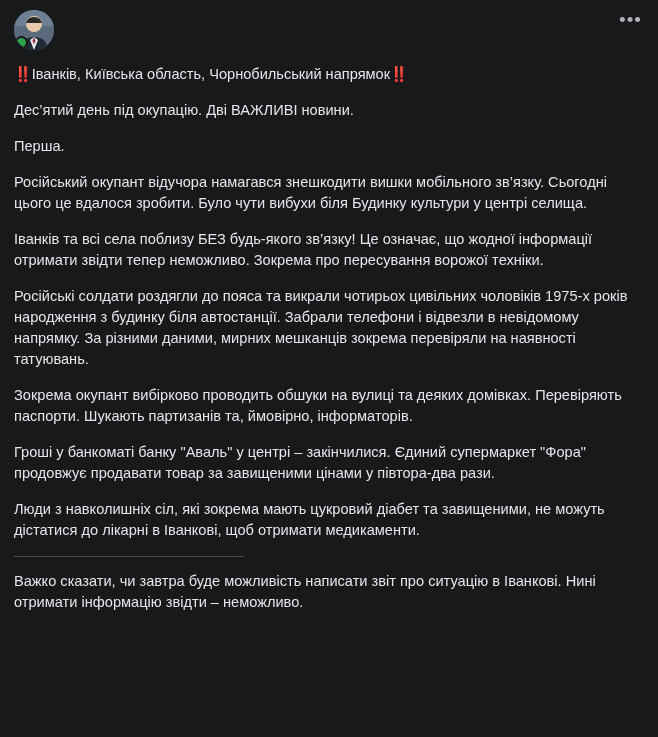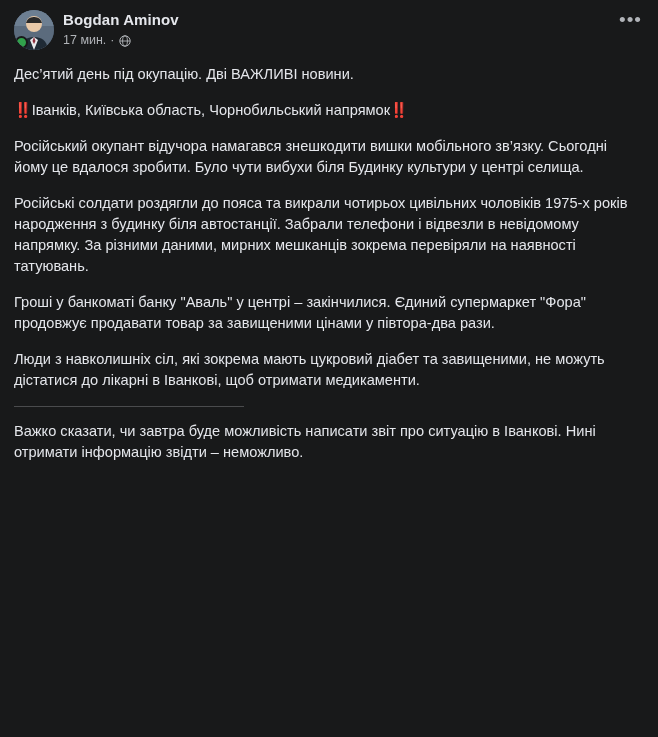--- a/index.html
+++ b/index.html
@@ -122,42 +122,31 @@
         <rect width="40" height="40" fill="#5b6b7d"></rect>
         <rect x="0" y="0" width="40" height="16" fill="#6d7f92"></rect>
         <circle cx="20" cy="14" r="8" fill="#e8c9a8"></circle>
         <path d="M20 7 a8 8 0 0 1 8 6 l-16 0 a8 8 0 0 1 8 -6 z" fill="#2a2a2a"></path>
         <path d="M6 40 c1-10 7-13 14-13 s13 3 14 13 z" fill="#1f2a35"></path>
         <path d="M20 27 l-4 3 l4 10 l4 -10 z" fill="#e9eaec"></path>
         <path d="M20 27 l-1.5 4 l1.5 3 l1.5 -3 z" fill="#8e2d3a"></path>
       </svg>
       <span class="online-dot"></span>
     </div>
-    <div class="header-text">
-      <div class="author-name">Bogdan Aminov</div>
-      <div class="meta-row">
-        <span>17 мин.</span>
-        <span class="meta-sep">·</span>
-        <span class="globe-icon">
-          <svg width="12" height="12" viewBox="0 0 12 12">
-            <circle cx="6" cy="6" r="5.2" fill="none" stroke="#b0b3b8" stroke-width="1"></circle>
-            <ellipse cx="6" cy="6" rx="2.4" ry="5.2" fill="none" stroke="#b0b3b8" stroke-width="0.9"></ellipse>
-            <line x1="0.9" y1="6" x2="11.1" y2="6" stroke="#b0b3b8" stroke-width="0.9"></line>
-          </svg>
-        </span>
-      </div>
-    </div>
     <div class="menu-dots">•••</div>
   </div>
 
   <div class="post-body">
+    <p><span class="warn">‼️</span><span>Іванків, Київська область, Чорнобильський напрямок</span><span class="warn">‼️</span></p>
     <p>Дес’ятий день під окупацію. Дві ВАЖЛИВІ новини.</p>
-    <p><span class="warn">‼️</span><span>Іванків, Київська область, Чорнобильський напрямок</span><span class="warn">‼️</span></p>
-    <p>Російський окупант відучора намагався знешкодити вишки мобільного зв’язку. Сьогодні йому це вдалося зробити. Було чути вибухи біля Будинку культури у центрі селища.</p>
+    <p>Перша.</p>
+    <p>Російський окупант відучора намагався знешкодити вишки мобільного зв’язку. Сьогодні цього це вдалося зробити. Було чути вибухи біля Будинку культури у центрі селища.</p>
+    <p>Іванків та всі села поблизу БЕЗ будь-якого зв’язку! Це означає, що жодної інформації отримати звідти тепер неможливо. Зокрема про пересування ворожої техніки.</p>
     <p>Російські солдати роздягли до пояса та викрали чотирьох цивільних чоловіків 1975-х років народження з будинку біля автостанції. Забрали телефони і відвезли в невідомому напрямку. За різними даними, мирних мешканців зокрема перевіряли на наявності татуювань.</p>
+    <p>Зокрема окупант вибірково проводить обшуки на вулиці та деяких домівках. Перевіряють паспорти. Шукають партизанів та, ймовірно, інформаторів.</p>
     <p>Гроші у банкоматі банку "Аваль" у центрі – закінчилися. Єдиний супермаркет "Фора" продовжує продавати товар за завищеними цінами у півтора-два рази.</p>
     <p>Люди з навколишніх сіл, які зокрема мають цукровий діабет та завищеними, не можуть дістатися до лікарні в Іванкові, щоб отримати медикаменти.</p>
     <hr class="hr-line">
     <p>Важко сказати, чи завтра буде можливість написати звіт про ситуацію в Іванкові. Нині отримати інформацію звідти – неможливо.</p>
 
   </div>
 
 </div>
 
 </body></html>

